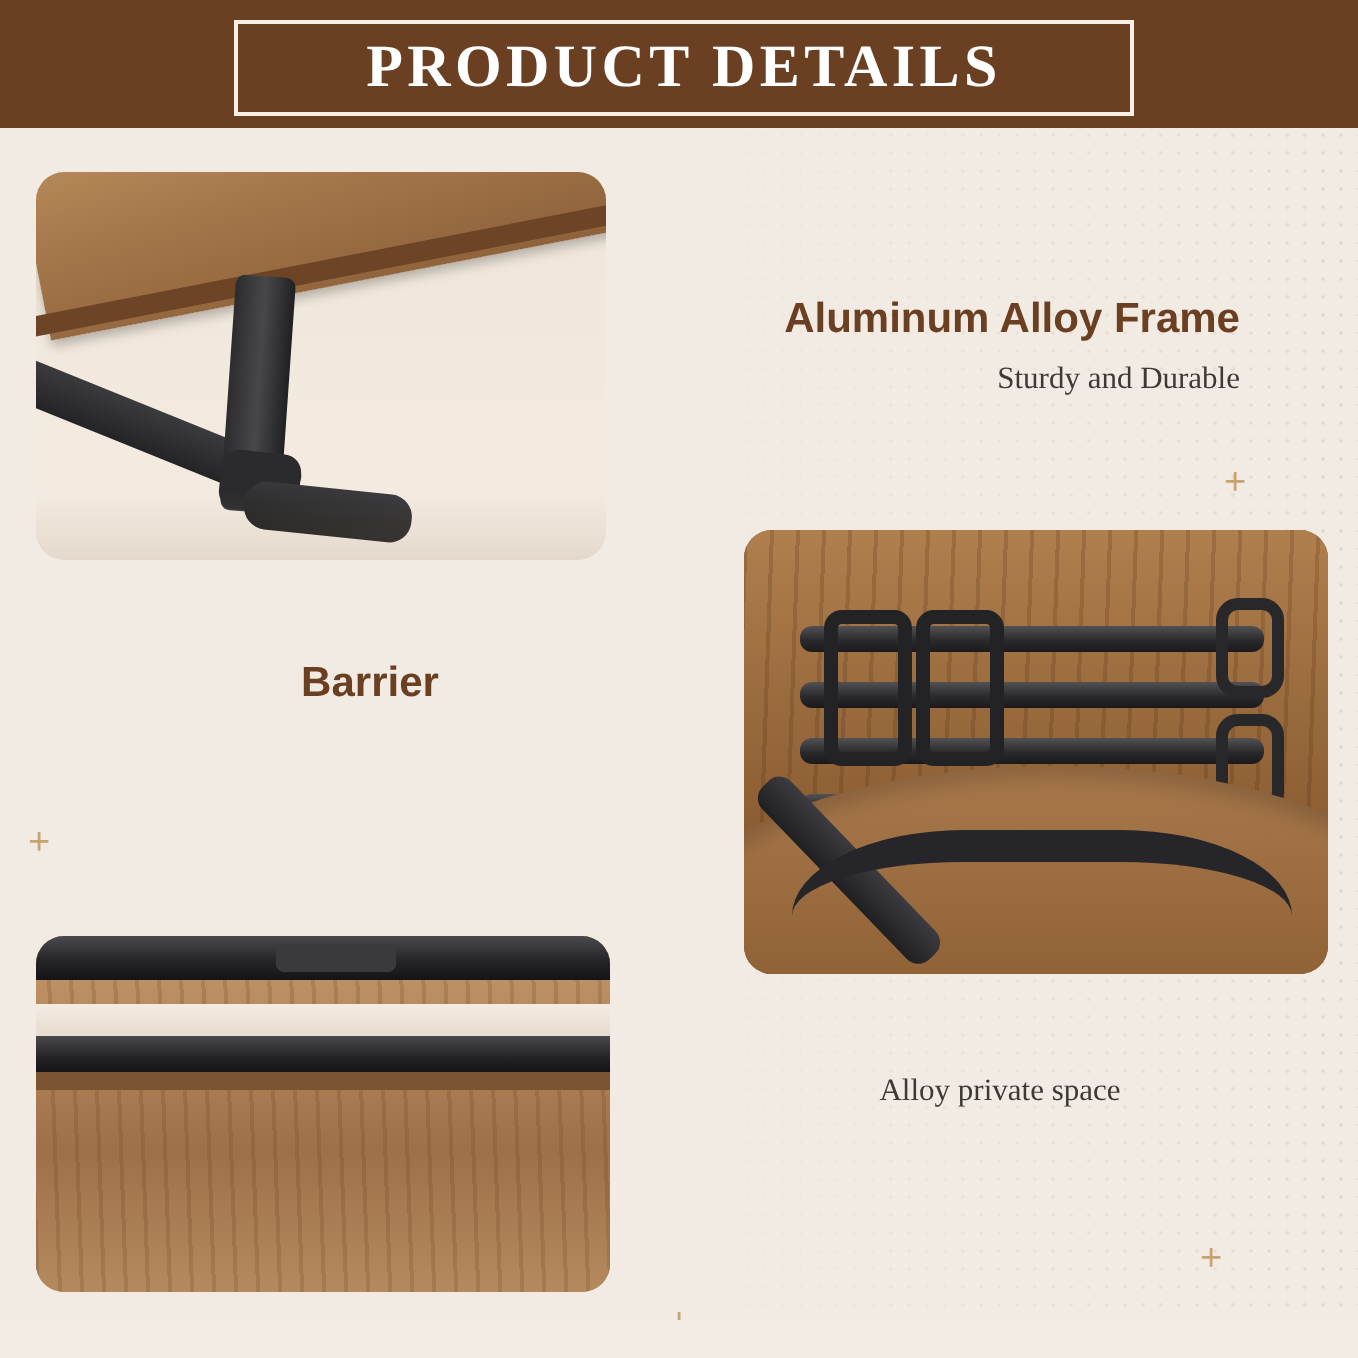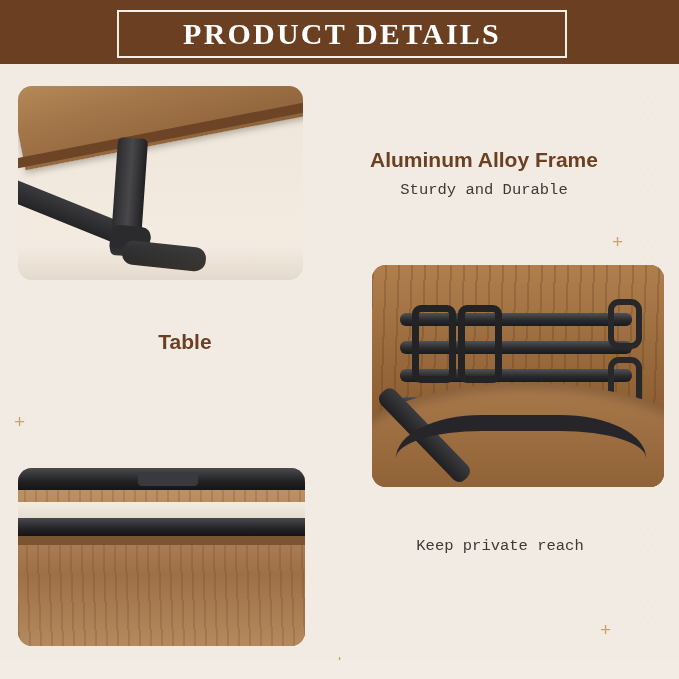--- a/index.html
+++ b/index.html
@@ -240,23 +240,23 @@
   .cap-title {
     color: #6b3f21;
     font-weight: bold;
     font-size: 21px;
     font-family: "Liberation Sans", sans-serif;
   }
   .cap-sub {
     color: #3d3a36;
     font-size: 15.5px;
     margin-top: 9px;
-    font-family: Liberation Mono, monospace;
-  }
-  #cap-frame { left: 334px; top: 148px; width: 300px; text-align: center; }
+    font-family: Liberation Serif, serif;
+  }
+  #cap-frame { left: 320px; top: 148px; width: 300px; text-align: right; }
   #cap-drawer { left: 30px; top: 330px; width: 310px; text-align: center; }
   #cap-barrier { left: 350px; top: 528px; width: 300px; text-align: center; }
 </style>
 </head>
 <body>
 
 <div id="page">
 
   <div id="texture"></div>
 
@@ -304,20 +304,20 @@
     <div class="barbar bb2"></div>
     <div class="topedge"></div>
   </div>
 
   <div class="caption" id="cap-frame">
     <div class="cap-title">Aluminum Alloy Frame</div>
     <div class="cap-sub">Sturdy and Durable</div>
   </div>
 
   <div class="caption" id="cap-drawer">
-    <div class="cap-title">Table</div>
+    <div class="cap-title">Barrier</div>
   </div>
 
   <div class="caption" id="cap-barrier">
-    <div class="cap-sub">Keep private reach</div>
+    <div class="cap-sub">Alloy private space</div>
   </div>
 
 </div>
 
 </body></html>

